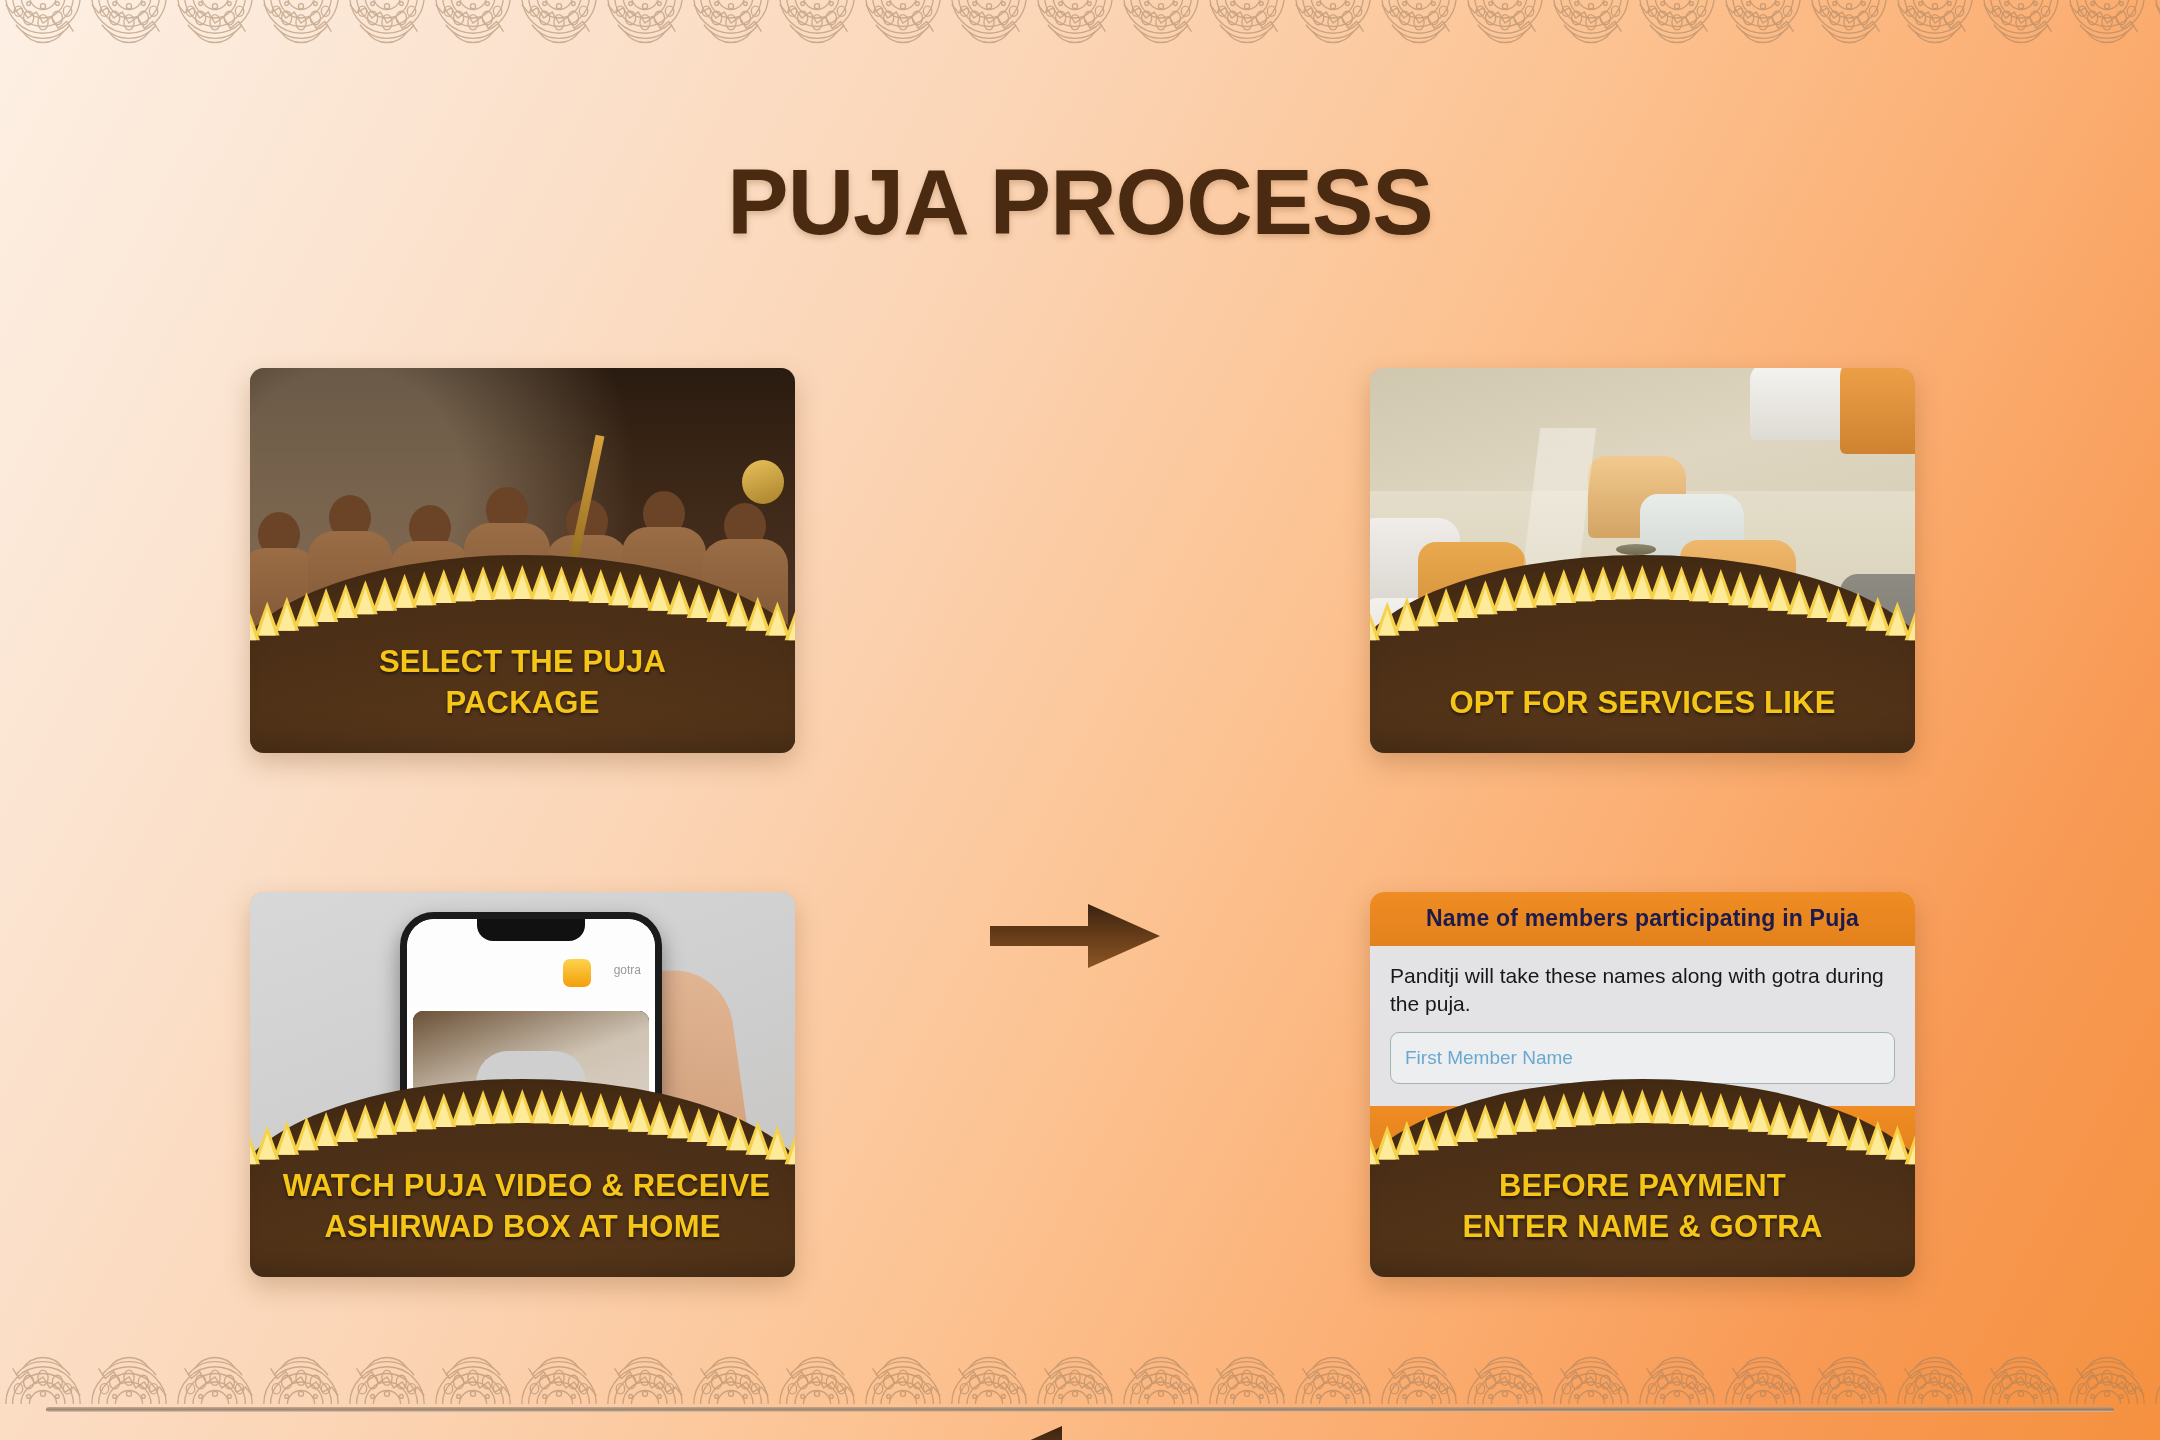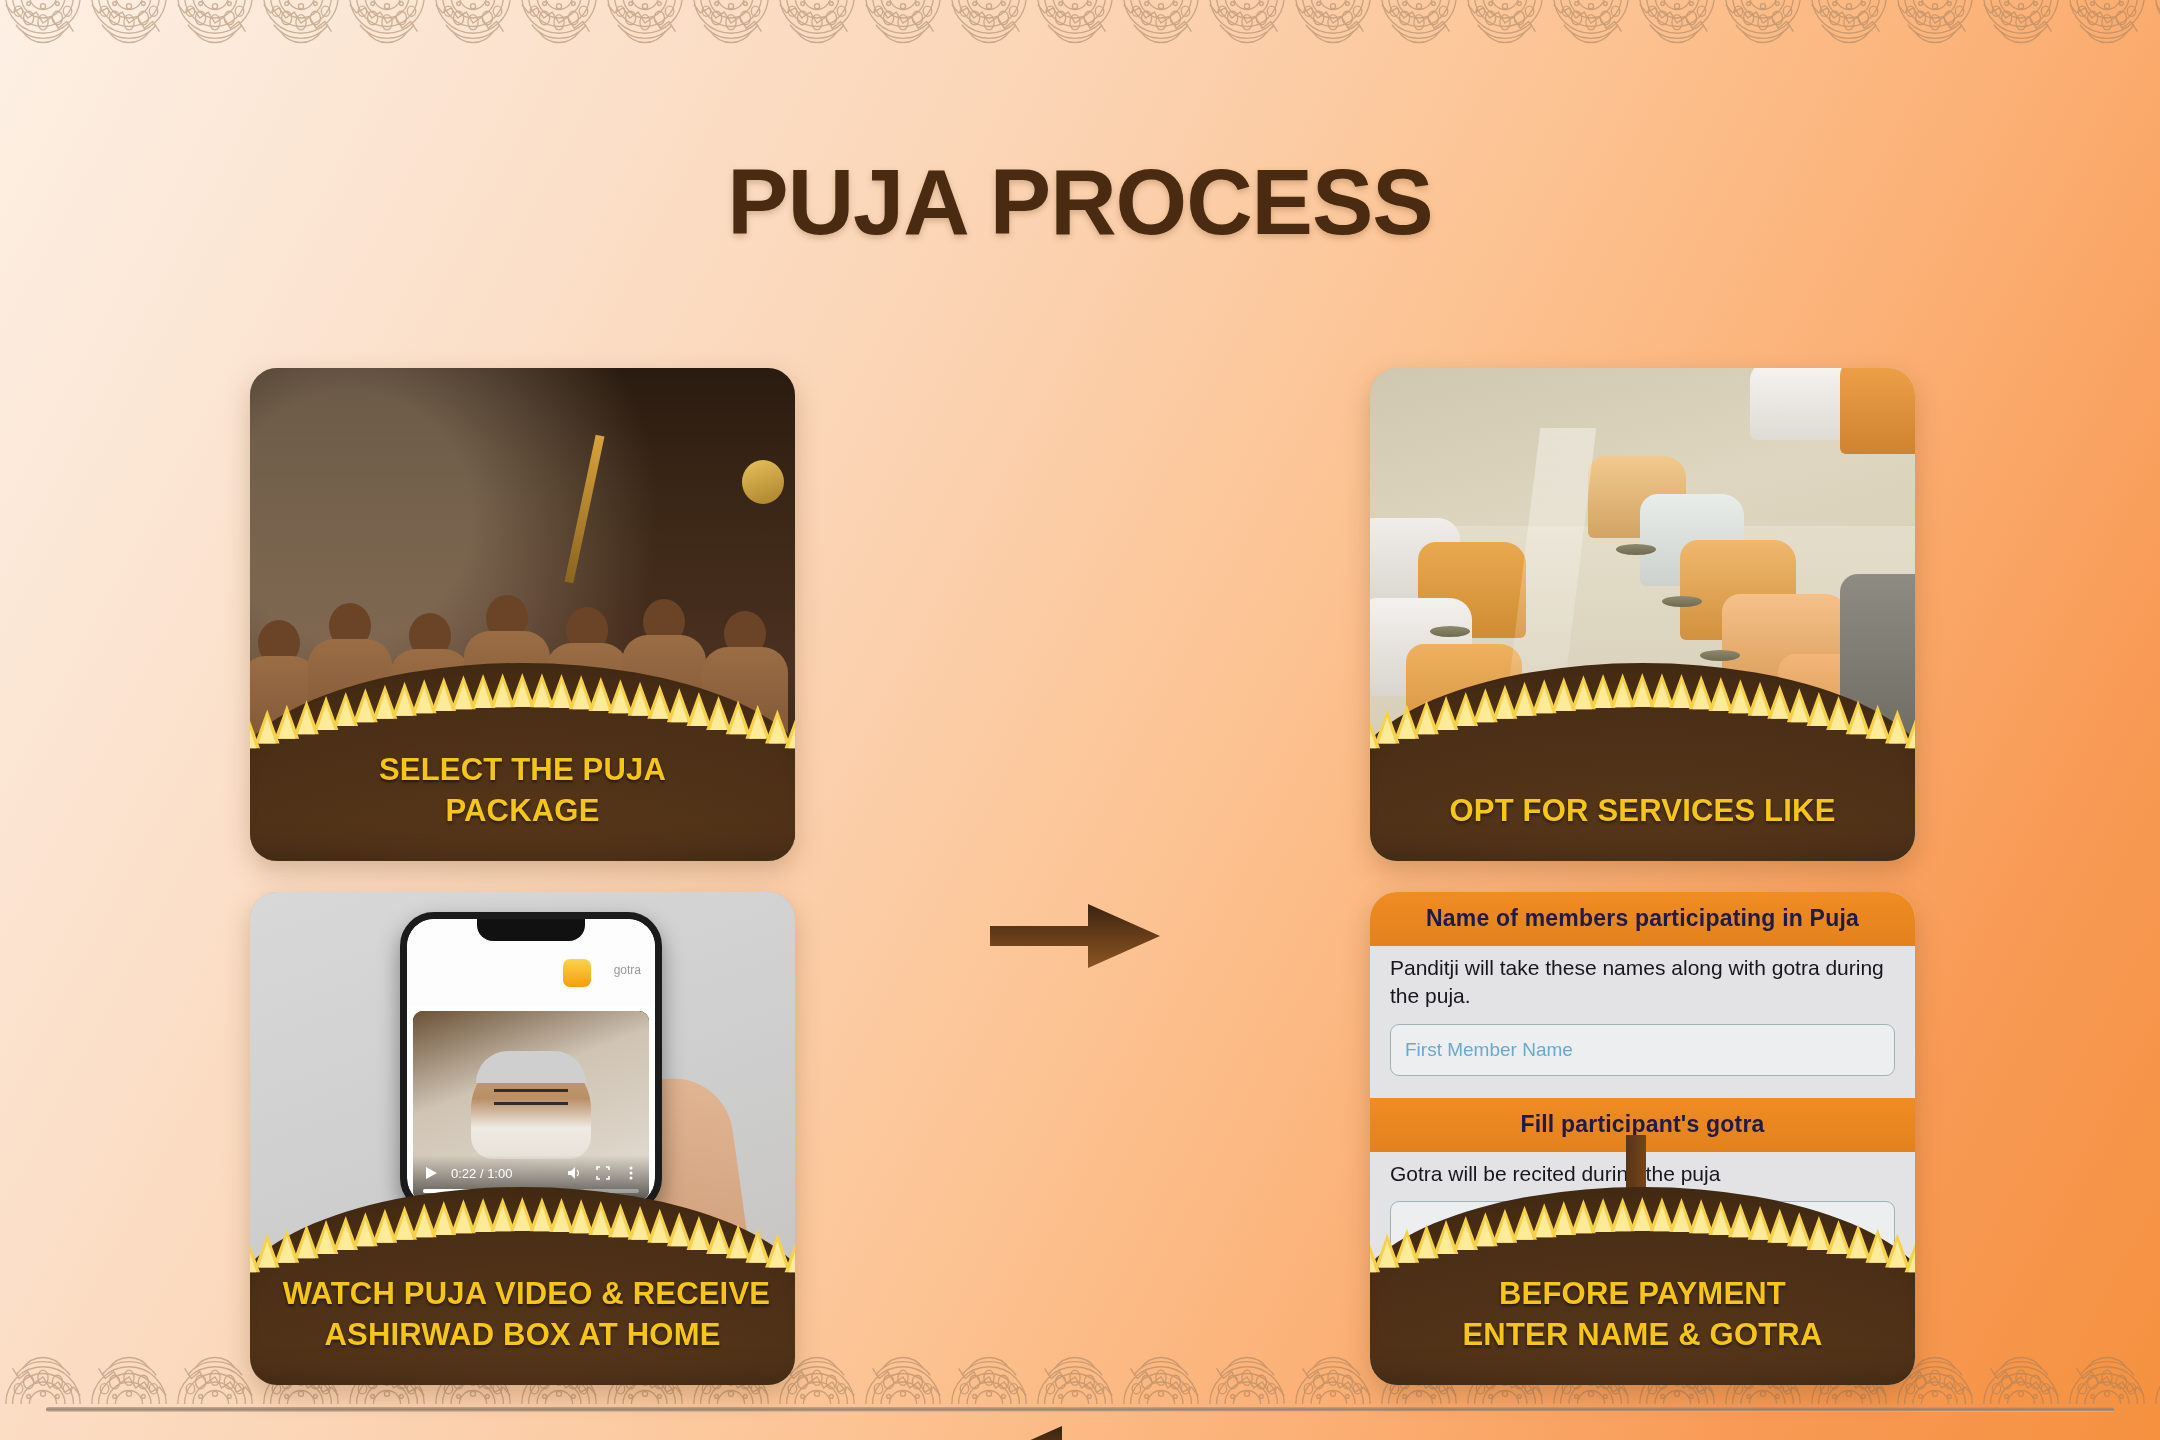--- a/index.html
+++ b/index.html
@@ -83,22 +83,22 @@
     top: 360px;
     left: 0;
     width: 2160px;
     height: 930px;
     z-index: 3;
   }
 
   .card {
     position: absolute;
     width: 545px;
-    height: 493px;
-    border-radius: 27px;
+    height: 385px;
+    border-radius: 14px;
     overflow: hidden;
     box-shadow: 0 10px 26px rgba(110,60,20,.26);
     background: #cbb9a6;
   }
   .card.c1 { left: 250px;  top: 8px; }
   .card.c2 { left: 1370px; top: 8px; }
   .card.c3 { left: 1370px; top: 532px; }
   .card.c4 { left: 250px;  top: 532px; }
 
   .card-photo {
@@ -181,21 +181,21 @@
   .pl { position:absolute; width:40px; height:11px; border-radius:50%;
         background:linear-gradient(180deg,#8e8a6e,#6f6a50); }
 
   
   .ph-form { position:absolute; inset:0; background:#e3e3e6; padding:0; }
   .f-header {
     background: linear-gradient(180deg,#ef8c23 0%, #e3811c 100%);
     color:#1d1b4b; font-weight:700; font-size:23px; text-align:center;
     padding:13px 10px 14px; letter-spacing:.2px;
   }
-  .f-body { padding: 0 20px 8px; margin-top: 8px; }
+  .f-body { padding: 16px 20px 8px; }
   .f-note { color:#17171c; font-size:21px; line-height:1.35; margin-bottom:13px; }
   .f-input {
     width:100%; height:52px; border:1px solid #9fb3bb; border-radius:9px;
     background:#eceef0; color:#6aa8cf; font-size:19px;
     display:flex; align-items:center; padding:0 14px;
     font-family:"Liberation Sans", sans-serif;
   }
 
   
   .ph-phone { position:absolute; inset:0;

